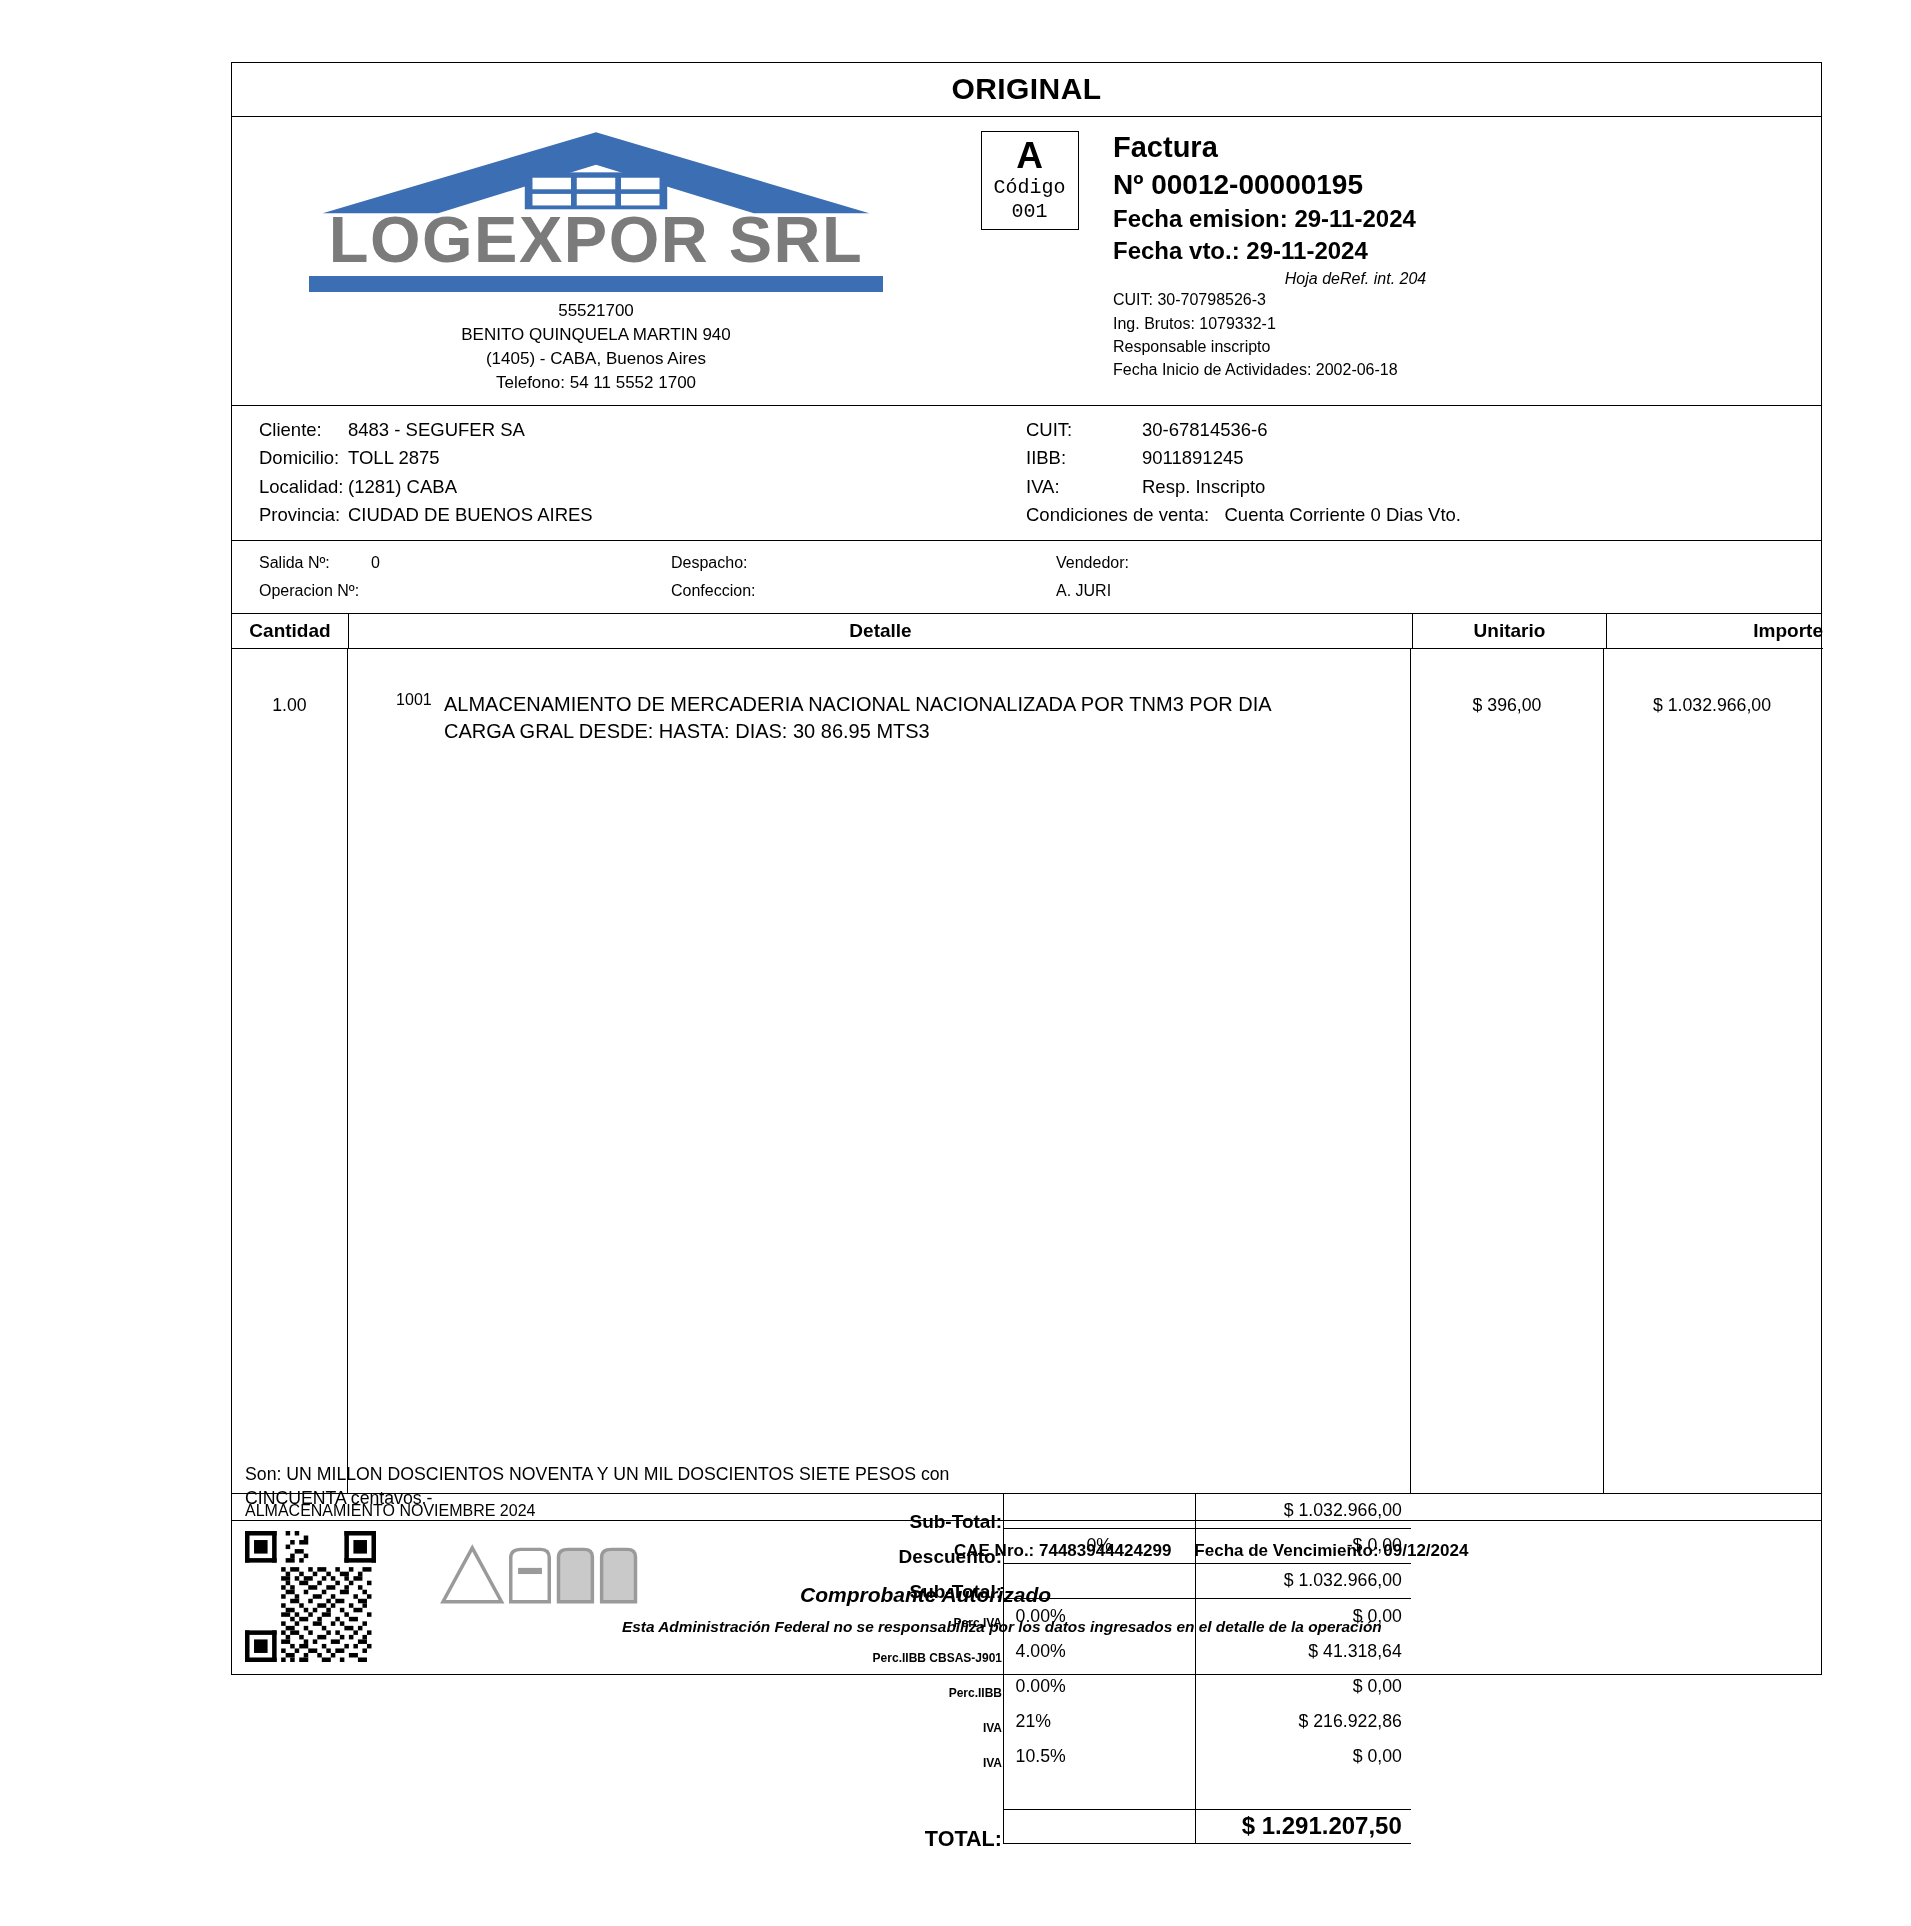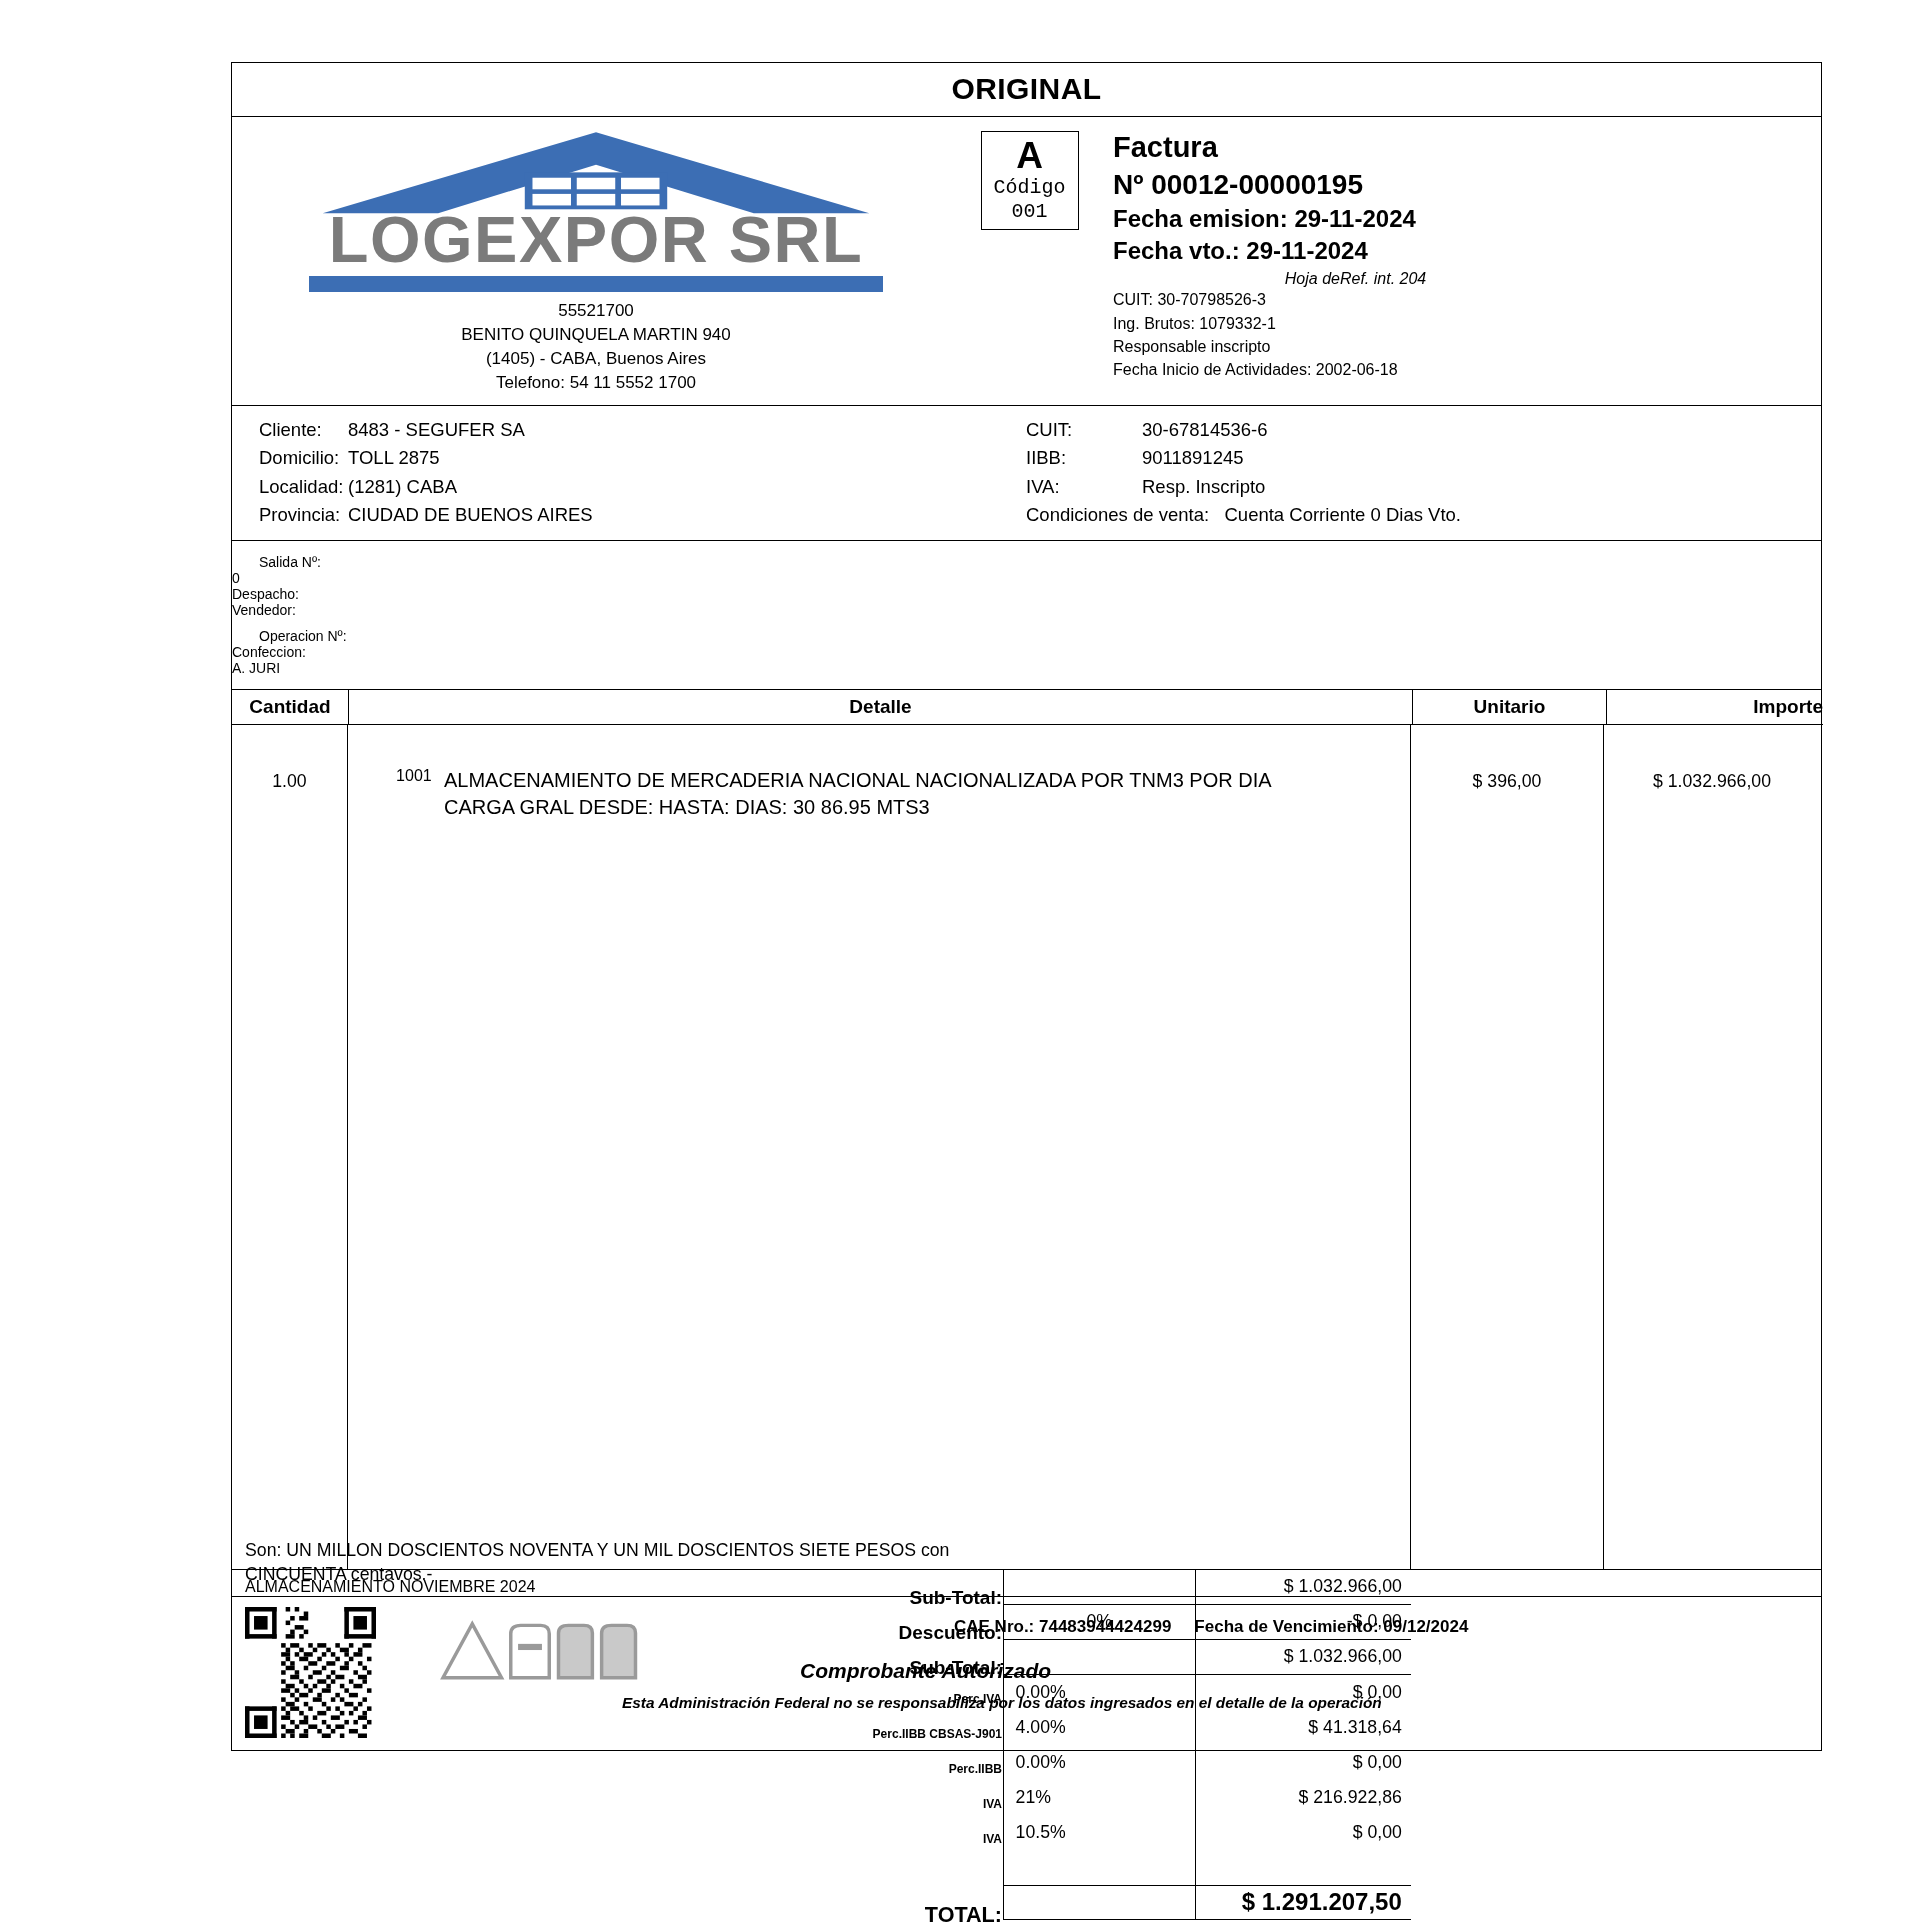--- a/index.html
+++ b/index.html
@@ -173,23 +173,22 @@
     flex: 1;
   }
 
   
   .salida {
     border-bottom: 1.9px solid #000;
     padding: 9.2px 0 9.2px 0;
   }
   .salida-row {
     display: flex;
-    font-size: 14px;
+    font-size: 16px;
     padding: 4.6px 0;
-    flex-direction: column;
   }
   .s1 { width: 139px; padding-left: 27px; box-sizing: border-box;}
   .s2 { width: 300px; }
   .s3 { width: 385px; }
   .s4 { flex: 1; }
 
   
   table.items {
     width: 100%;
     border-collapse: collapse;

